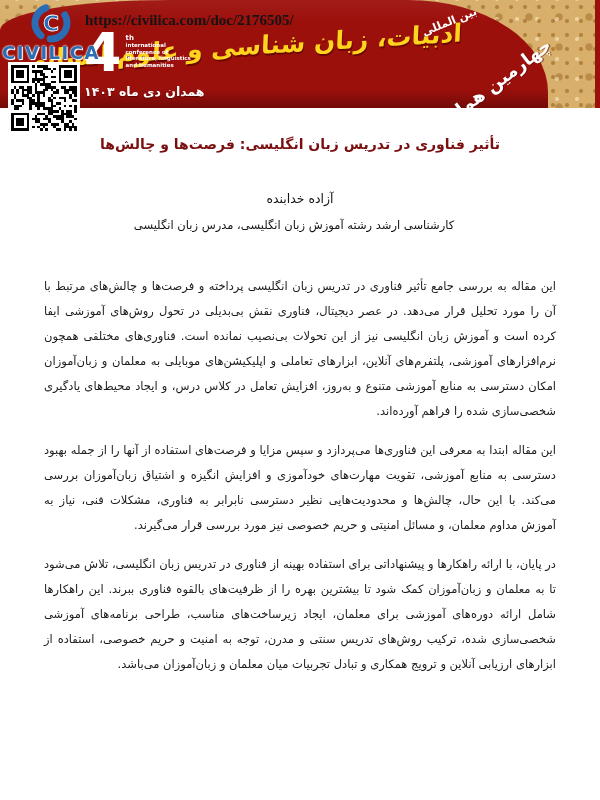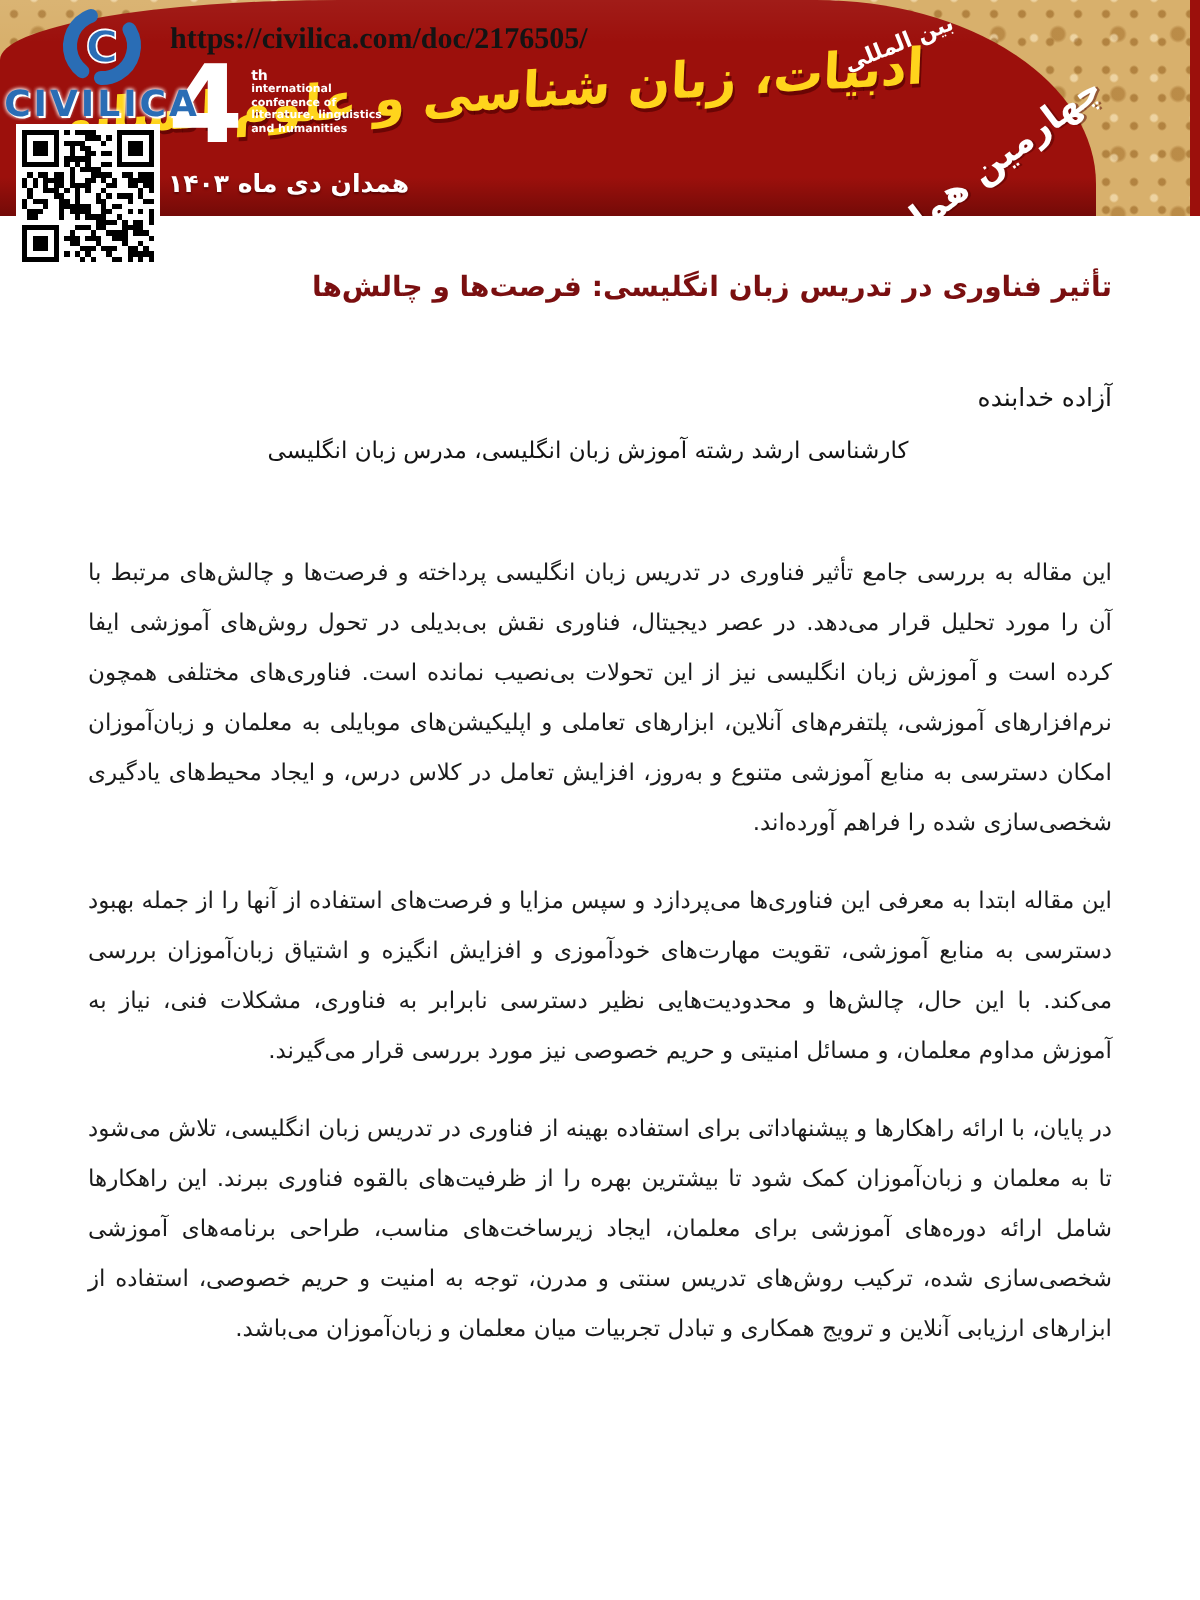--- a/index.html
+++ b/index.html
@@ -100,26 +100,26 @@
   
   .qr{
     position:absolute;left:8px;top:62px;width:72px;height:72px;z-index:25;
     background:#ffffff;padding:3px;
   }
   .qr svg{width:100%;height:100%;display:block;}
 
   
   .article-title{
     position:absolute;left:44px;right:44px;top:127px;
-    direction:rtl;
+    text-align:center;direction:rtl;
     color:var(--title-red);font-size:14px;font-weight:bold;
   }
   .article-author{
     position:absolute;left:44px;right:44px;top:191px;
-    direction:rtl;
+    text-align:center;direction:rtl;
     color:#141414;font-size:12.5px;
   }
   .article-affiliation{
     position:absolute;left:32px;right:44px;top:218px;
     text-align:center;direction:rtl;
     color:#141414;font-size:11.5px;
   }
   .abstract{
     position:absolute;left:44px;right:44px;top:274px;
     direction:rtl;

